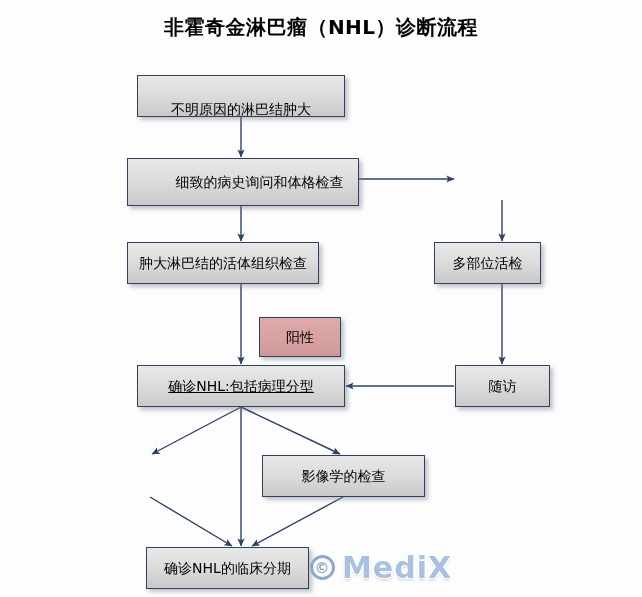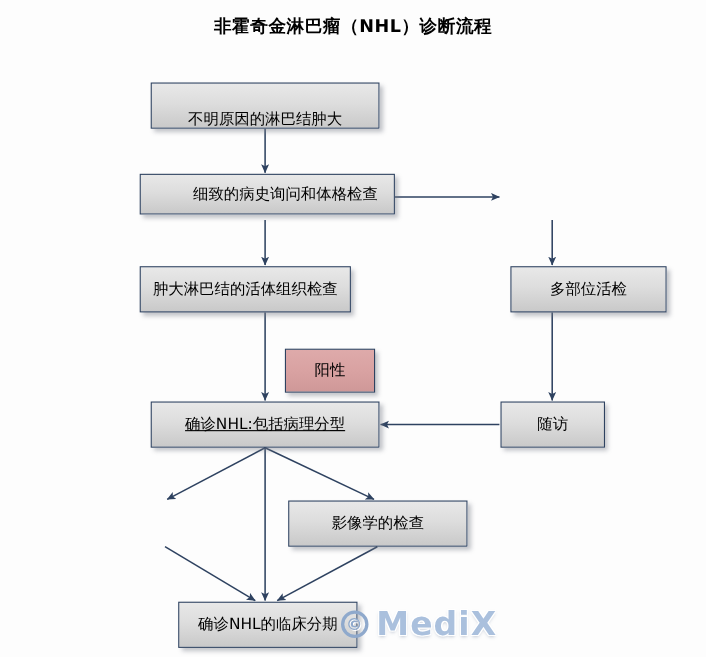--- a/index.html
+++ b/index.html
@@ -22,21 +22,21 @@
     width: 642px;
     height: 597px;
   }
 
   .title {
     position: absolute;
     left: 0;
     top: 14px;
     width: 642px;
     text-align: center;
-    font-size: 16px;
+    font-size: 20px;
     font-weight: bold;
     color: #000000;
     letter-spacing: 0.5px;
     font-family: "DejaVu Sans", "Liberation Sans", sans-serif;
     white-space: nowrap;
   }
 
   
   #edges {
     position: absolute;
@@ -139,47 +139,47 @@
 
     <line x1="150" y1="497" x2="232" y2="546" stroke="#2e4260" stroke-width="1.4" marker-end="url(#ah)"></line>
 
     <line x1="343" y1="497" x2="252" y2="546" stroke="#2e4260" stroke-width="1.4" marker-end="url(#ah)"></line>
   </svg>
 
   <div class="node" style="left:137px; top:75px; width:208px; height:42px;align-items:flex-end;">
     <span>不明原因的淋巴结肿大</span>
   </div>
 
-  <div class="node" style="left:127px; top:158px; width:232px; height:37px;padding-left:33px;">
+  <div class="node" style="left:127px; top:158px; width:232px; height:48px;padding-left:33px;">
     <span>细致的病史询问和体格检查</span>
   </div>
 
   <div class="node" style="left:127px; top:242px; width:192px; height:42px;">
     <span>肿大淋巴结的活体组织检查</span>
   </div>
 
   <div class="node pink" style="left:259px; top:299px; width:82px; height:40px;">
     <span>阳性</span>
   </div>
 
   <div class="node" style="left:137px; top:365px; width:208px; height:42px;text-decoration:underline;">
     <span>确诊NHL:包括病理分型</span>
   </div>
 
 
   <div class="node" style="left:262px; top:455px; width:163px; height:42px;">
     <span>影像学的检查</span>
   </div>
 
-  <div class="node" style="left:162px; top:547px; width:163px; height:42px;align-items:center;">
+  <div class="node" style="left:146px; top:547px; width:163px; height:42px;align-items:center;">
     <span>确诊NHL的临床分期</span>
   </div>
 
 
-  <div class="node" style="left:464px; top:242px; width:142px; height:42px;">
+  <div class="node" style="left:434px; top:242px; width:107px; height:42px;">
     <span>多部位活检</span>
   </div>
 
   <div class="node" style="left:455px; top:365px; width:95px; height:42px;">
     <span>随访</span>
   </div>
 
   <div class="watermark">
     <span class="wm-c">©</span>
     <span>MediX</span>

